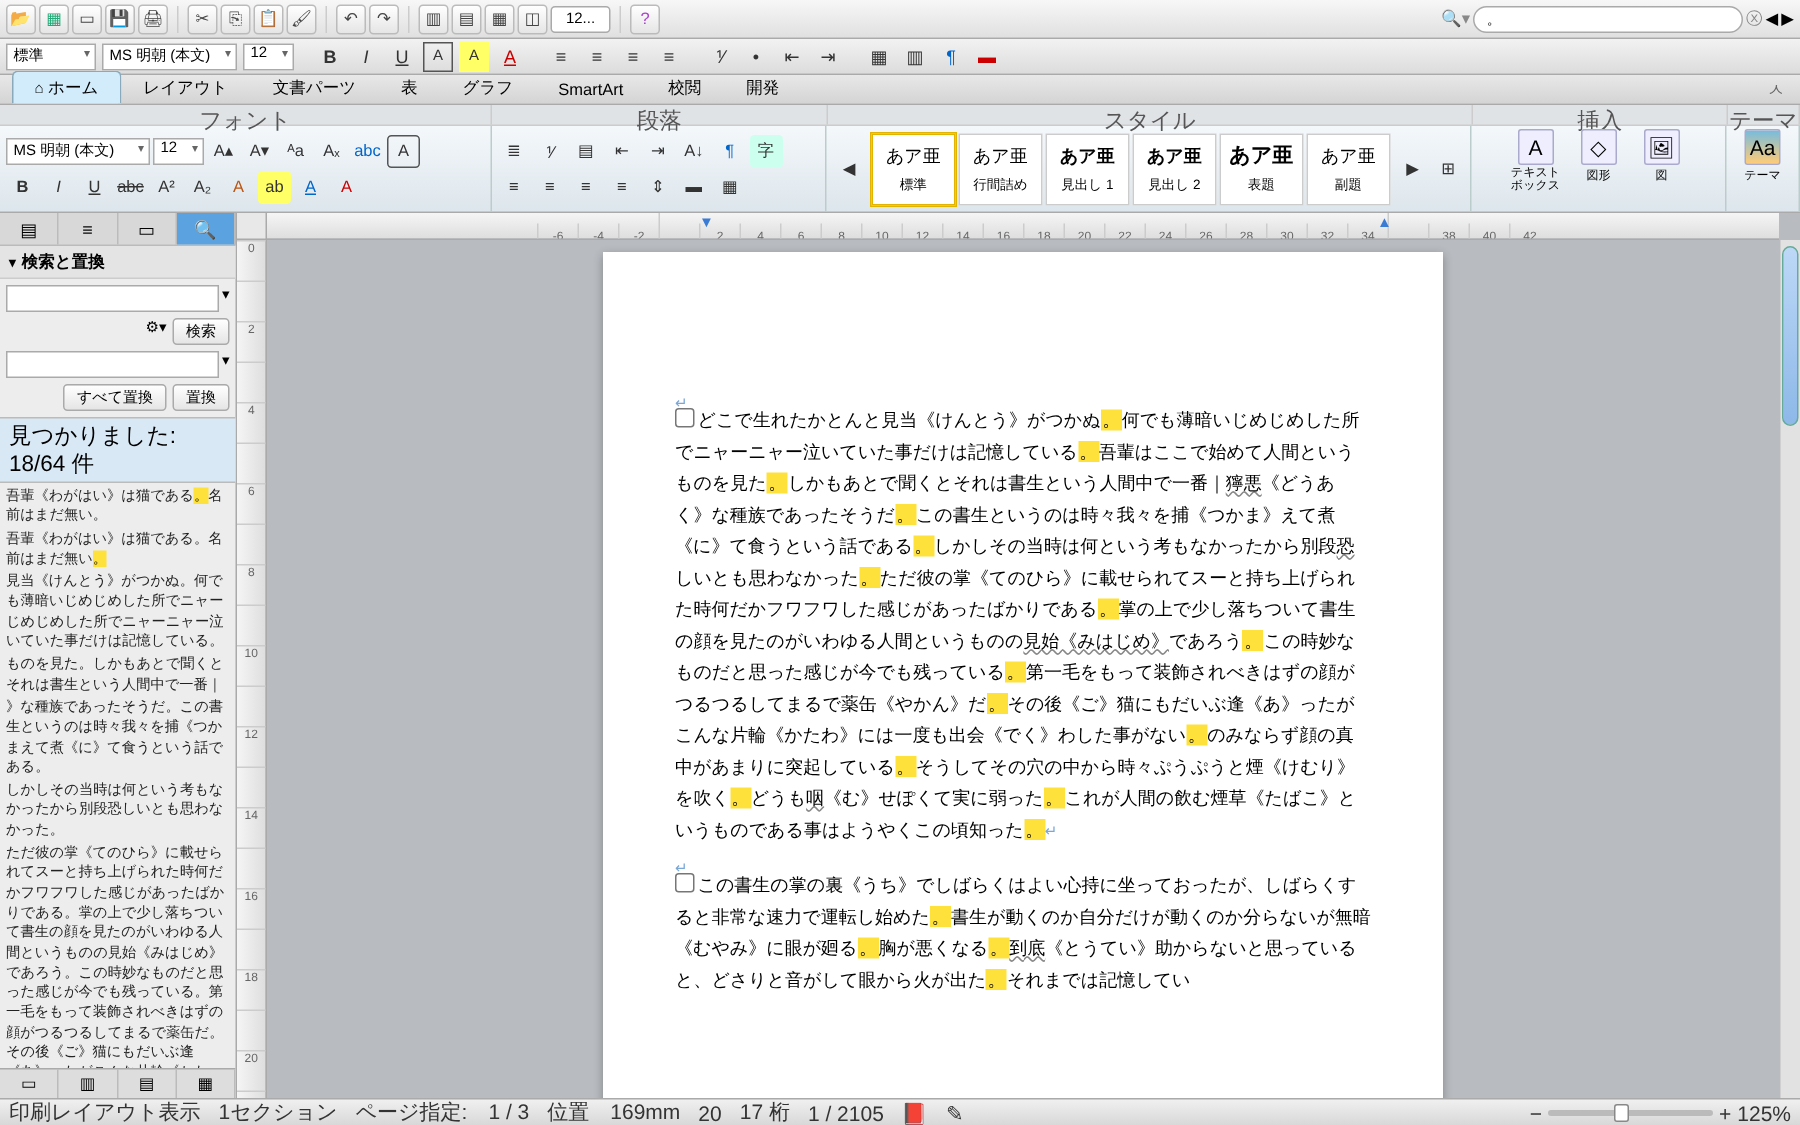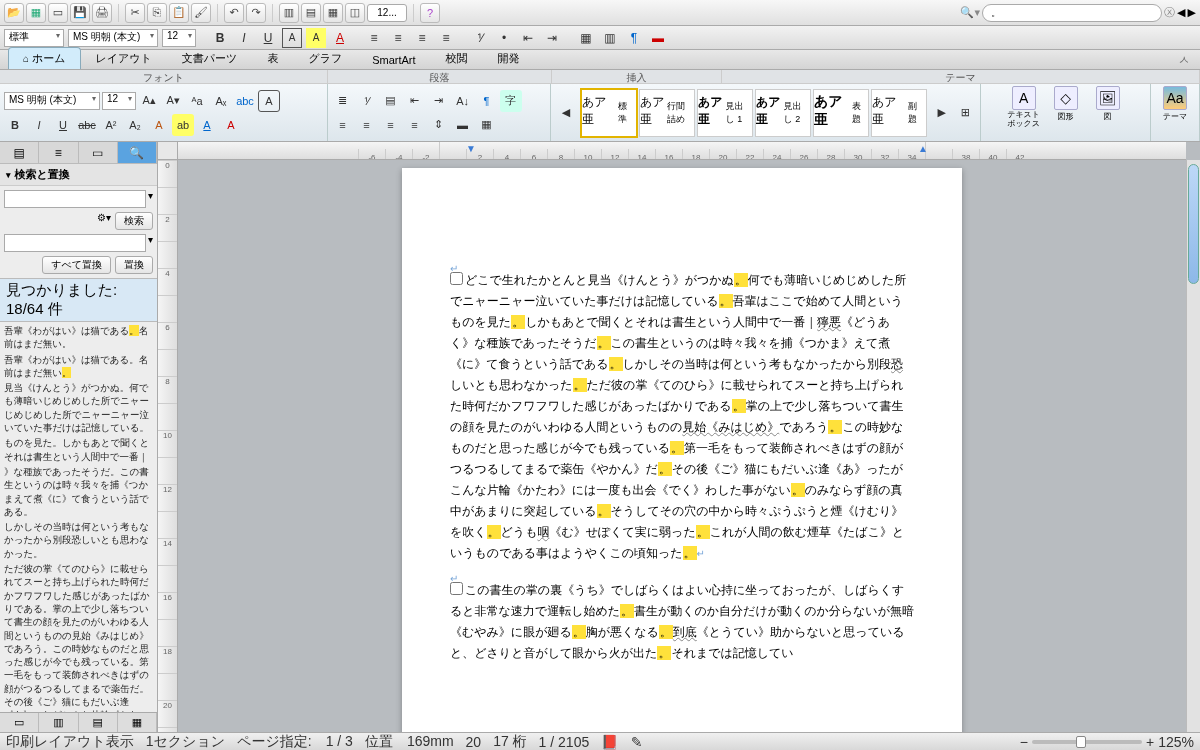--- a/index.html
+++ b/index.html
@@ -21,30 +21,30 @@
 .fmt-btn { width: 20px; height: 20px; display: flex; align-items: center; justify-content: center; font-size: 12px; color: #333; }
 
 
 .ribbon-tabs { height: 20px; background: linear-gradient(#e8e8e8,#d4d4d4); border-bottom: 1px solid #aaa; display: flex; align-items: flex-end; padding-left: 8px; }
 .ribbon-tab { padding: 3px 14px; font-size: 11px; border: 1px solid transparent; border-bottom: none; cursor: pointer; }
 .ribbon-tab.active { background: #d2ecfb; border-color: #8ab; border-radius: 4px 4px 0 0; }
 .ribbon-tab .home-icon { font-size: 10px; margin-right: 3px; }
 .ribbon-collapse { margin-left: auto; padding: 0 10px; font-size: 12px; color: #666; }
 
 
-.ribbon-head { height: 14px; background: #e0e3e6; border-bottom: 1px solid #ccc; display: flex; font-size: 10px; color: #555; }
+.ribbon-head { height: 14px; background: #e0e3e6; border-bottom: 1px solid #ccc; display: flex; font-size: 15px; color: #555; }
 .ribbon-head span { text-align: center; border-right: 1px solid #ccc; padding-top: 1px; }
 
 
 .ribbon { height: 58px; background: linear-gradient(#f4f8fb,#dde6ec); border-bottom: 1px solid #aaa; display: flex; }
 .rgroup { border-right: 1px solid #bcc; padding: 2px 4px; display: flex; flex-direction: column; justify-content: center; gap: 2px; }
 .rrow { display: flex; gap: 2px; align-items: center; }
 .rbtn { width: 22px; height: 22px; border: 1px solid transparent; border-radius: 3px; display: flex; align-items: center; justify-content: center; font-size: 11px; color: #333; }
 .style-gallery { display: flex; gap: 2px; padding: 2px; }
-.style-item { width: 56px; height: 48px; border: 1px solid #ccc; background: #fff; display: flex; flex-direction: row; align-items: center; justify-content: center; font-size: 9px; }
+.style-item { width: 56px; height: 48px; border: 1px solid #ccc; background: #fff; display: flex; flex-direction: column; align-items: center; justify-content: center; font-size: 9px; }
 .style-item.active { border-color: #e2b400; box-shadow: 0 0 0 1px #e2b400; }
 .style-item .preview { font-size: 12px; margin-bottom: 4px; }
 .insert-btn { width: 40px; display: flex; flex-direction: column; align-items: center; font-size: 8px; gap: 1px; }
 .insert-btn .ic { width: 24px; height: 24px; border: 1px solid #aac; background: #eef; border-radius: 2px; display:flex;align-items:center;justify-content:center;font-size:14px;}
 
 
 .main { display: flex; height: 590px; }
 .sidebar { width: 158px; border-right: 1px solid #aaa; background: #ededed; display: flex; flex-direction: column; font-size: 10px; }
 .side-tabs { height: 22px; display: flex; background: #d8d8d8; border-bottom: 1px solid #bbb; }
 .side-tab { flex: 1; display: flex; align-items: center; justify-content: center; border-right: 1px solid #bbb; font-size: 12px; }
@@ -168,20 +168,21 @@
   <div class="ribbon-tab">グラフ</div>
   <div class="ribbon-tab">SmartArt</div>
   <div class="ribbon-tab">校閲</div>
   <div class="ribbon-tab">開発</div>
   <div class="ribbon-collapse">ㅅ</div>
 </div>
 
 <div class="ribbon-head">
   <span style="width:328px">フォント</span>
   <span style="width:224px">段落</span>
+  <span style="width:430px">スタイル</span>
   <span style="width:170px">挿入</span>
   <span style="flex:1">テーマ</span>
 </div>
 
 <div class="ribbon">
   <div class="rgroup" style="width:328px">
     <div class="rrow">
       <div class="dd" style="width:96px">MS 明朝 (本文)</div>
       <div class="dd" style="width:34px">12</div>
       <div class="rbtn">A▴</div>

